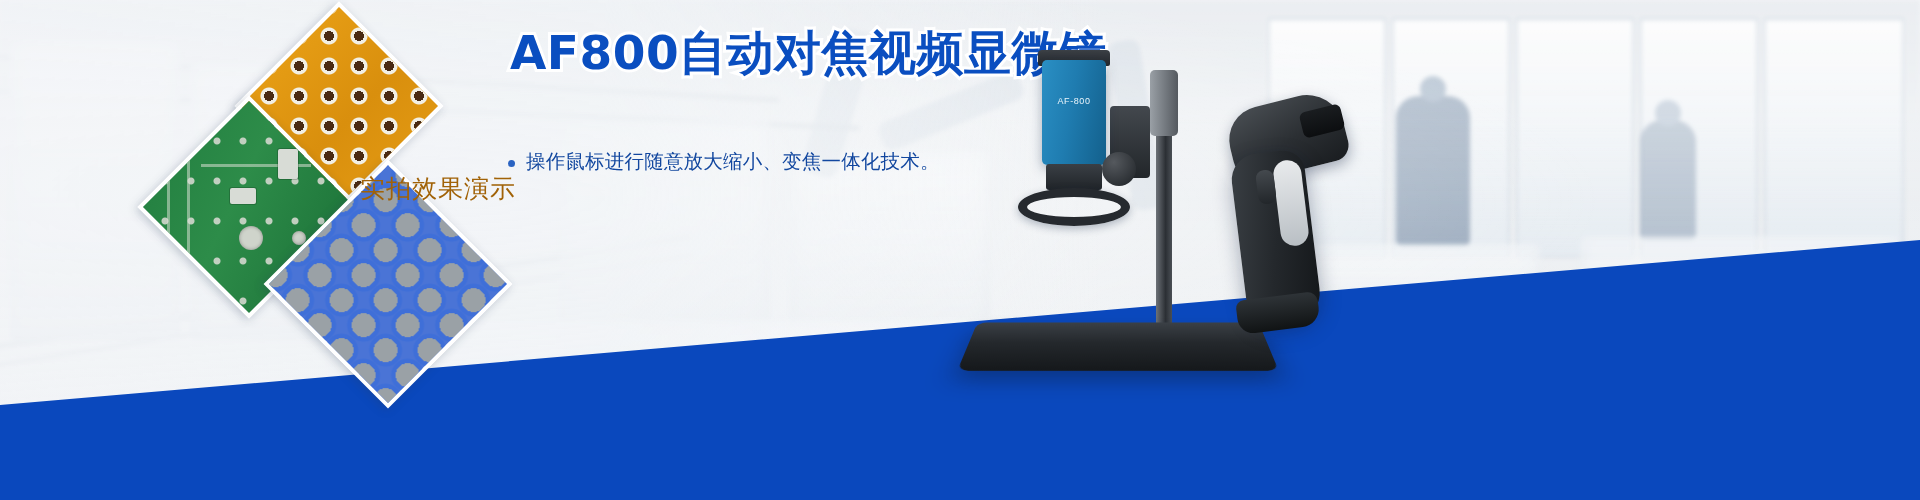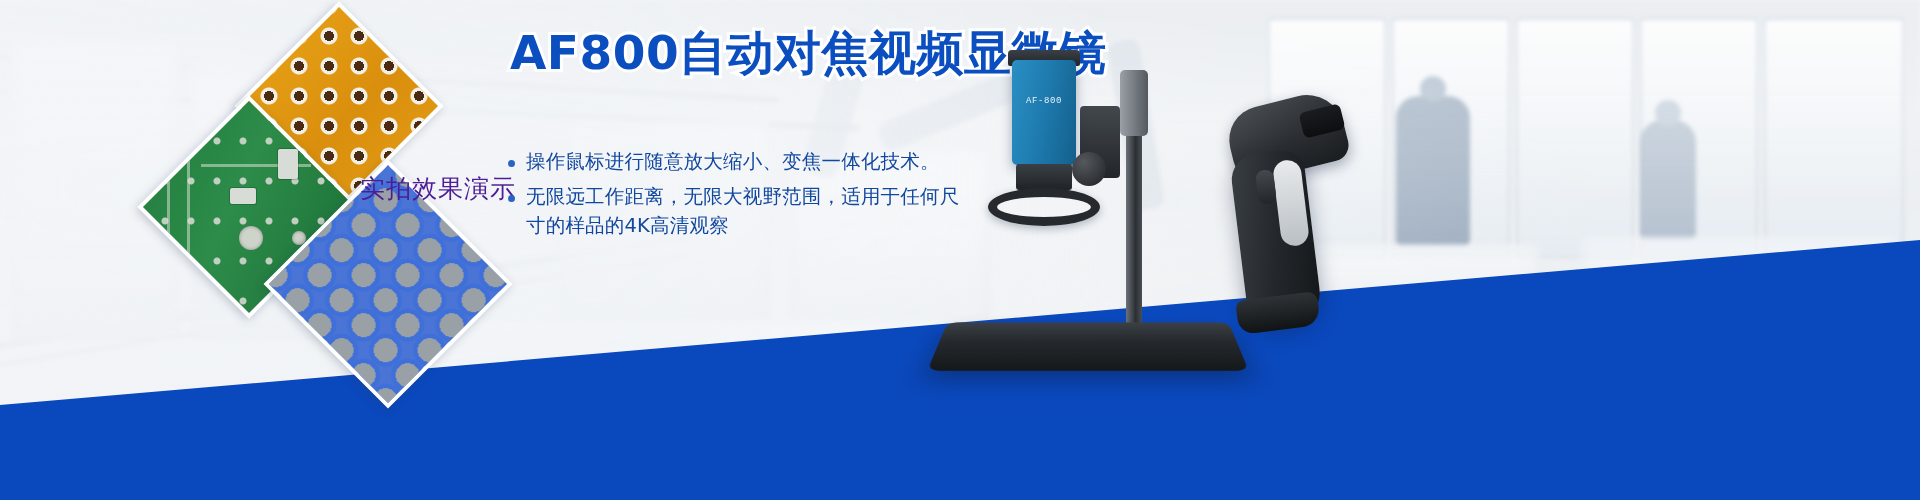--- a/index.html
+++ b/index.html
@@ -115,21 +115,21 @@
   .tex-honey {
     background:
       radial-gradient(circle at 50% 50%, #9aa1a6 0 12px, #3f6fd8 12px 16px, rgba(0,0,0,0) 17px) 0 0/44px 50px,
       radial-gradient(circle at 50% 50%, #9aa1a6 0 12px, #3f6fd8 12px 16px, rgba(0,0,0,0) 17px) 22px 25px/44px 50px,
       #4a74d6;
   }
 
   
   .shot-caption {
     position: absolute;
-    font-size: 25px; color: #4c1d95; letter-spacing: 1px;
+    font-size: 25px; color: #a16207; letter-spacing: 1px;
     font-family: "DejaVu Sans", "Liberation Sans", sans-serif;
     white-space: nowrap;
   }
 
   
   .headline {
     position: absolute; left: 510px; top: 22px;
     font-size: 47px; font-weight: 700; letter-spacing: .5px;
     color: #0a4ec0;
     -webkit-text-stroke: 6px #ffffff;
@@ -169,21 +169,21 @@
     letter-spacing: .2px;
   }
   .features li::before {
     content: "";
     position: absolute; left: 4px; top: 12px;
     width: 7px; height: 7px; border-radius: 50%;
     background: #2a63c2;
   }
 
   
-  .scope { position: absolute; left: 930px; top: 48px; width: 330px; height: 340px; font-family: Liberation Mono, monospace; }
+  .scope { position: absolute; left: 960px; top: 48px; width: 330px; height: 340px; }
   .scope-cam {
     position: absolute; left: 82px; top: 12px; width: 64px; height: 105px;
     background: linear-gradient(100deg,#2a8fc4 0%, #1f7cb0 45%, #13608c 100%);
     border-radius: 5px;
     box-shadow: 0 4px 12px rgba(20,40,70,.35);
   }
   .scope-cam-top {
     position: absolute; left: 78px; top: 2px; width: 72px; height: 16px;
     background: linear-gradient(180deg,#3b4046,#23272b);
     border-radius: 4px 4px 2px 2px;
@@ -334,21 +334,20 @@
     <div class="inner tex-honey"></div>
   </div>
 
   <div class="shot-caption" style="left:360px; top:172px;">实拍效果演示</div>
 
   <h1 class="headline">AF800自动对焦视频显微镜</h1>
 
 
   <ul class="features">
     <li>操作鼠标进行随意放大缩小、变焦一体化技术。</li>
-    <li>无限远工作距离，无限大视野范围，适用于任何尺寸的样品的4K高清观察</li>
   </ul>
 
   <div class="scope">
     <div class="scope-post"></div>
     <div class="scope-post-top"></div>
     <div class="scope-block"></div>
     <div class="scope-cam-top"></div>
     <div class="scope-cam">
       <div class="scope-cam-label">AF-800</div>
     </div>

